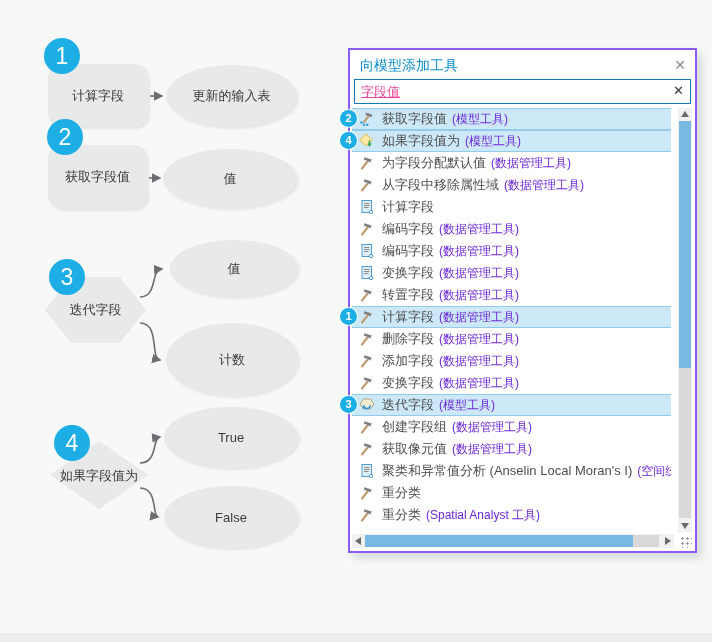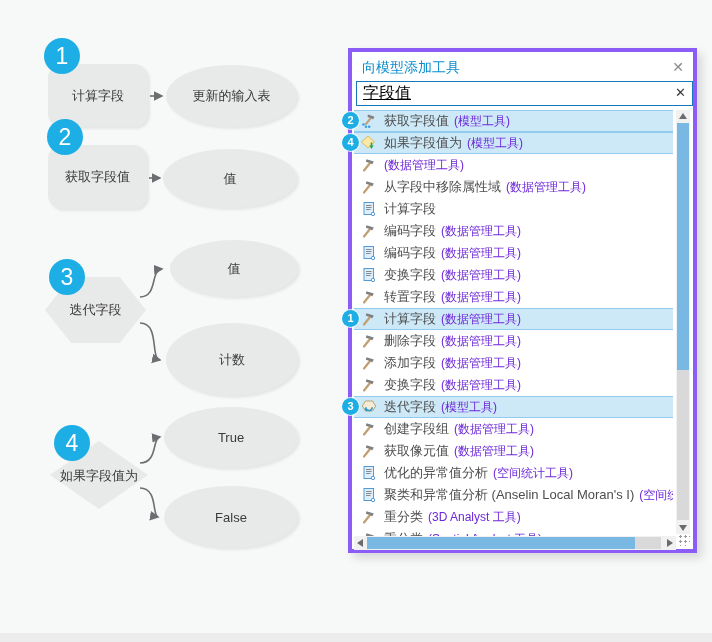--- a/index.html
+++ b/index.html
@@ -21,31 +21,31 @@
   .shape-rect{border-radius:14px;box-shadow:2px 2px 3px rgba(0,0,0,.08);}
   .shape-ellipse{border-radius:50%;box-shadow:2px 2px 3px rgba(0,0,0,.08);}
   .shape-hex{clip-path:polygon(26% 0,74% 0,100% 50%,74% 100%,26% 100%,0 50%);filter:drop-shadow(2px 2px 2px rgba(0,0,0,.10));}
   .shape-diamond{clip-path:polygon(50% 0,100% 50%,50% 100%,0 50%);filter:drop-shadow(2px 2px 2px rgba(0,0,0,.10));}
   .diamond-label{position:absolute;z-index:3;font-size:13px;color:#3b3b3b;}
   #connector-layer{position:absolute;left:0;top:0;width:348px;height:642px;z-index:4;pointer-events:none;}
 
   
   .panel{
     position:absolute;left:348px;top:48px;width:349px;height:505px;box-sizing:border-box;
-    background:#fff;border:4px solid #8b5cf6;box-shadow:5px 5px 9px rgba(0,0,0,.13);z-index:6;
+    background:#fff;border:2px solid #8b5cf6;box-shadow:5px 5px 9px rgba(0,0,0,.13);z-index:6;
   }
   .panel-title{position:absolute;left:10px;top:7px;font-size:14px;color:#0d8ecd;}
   .panel-close{position:absolute;right:9px;top:7px;font-size:14px;color:#8a8a8a;cursor:pointer;}
   .searchbox{
     position:absolute;left:4px;top:29px;width:337px;height:25px;box-sizing:border-box;
     border:1px solid #1578ba;background:#fff;
   }
   .searchbox input{
     position:absolute;left:0;top:0;width:315px;height:23px;border:none;outline:none;
-    font-size:16px;color:#000000;padding:0 0 0 6px;background:transparent;
+    font-size:13px;color:#ec4899;padding:0 0 0 6px;background:transparent;
     font-family:"Liberation Sans","DejaVu Sans",sans-serif;
     text-decoration:underline;
   }
   .search-clear{position:absolute;right:6px;top:3px;font-size:13px;color:#3a3a3a;cursor:pointer;}
 
   .tool-list{position:absolute;left:2px;top:58px;width:319px;height:426px;overflow:hidden;}
   .tool-row{
     height:22px;line-height:22px;white-space:nowrap;overflow:hidden;
     display:flex;align-items:center;box-sizing:border-box;padding-left:7px;
   }
@@ -152,20 +152,21 @@
         <span class="tlabel">如果字段值为</span>
         <span class="tcat">(模型工具)</span>
       </div>
       <div class="tool-row">
         <span class="ticon">
           <svg width="16" height="16" viewBox="0 0 16 16">
             <path d="M3 13.5 L9 6" stroke="#c09e72" stroke-width="2.2" stroke-linecap="round"></path>
             <path d="M5.5 2.2 L12.8 4.6 L11.2 7.6 L9.2 6 L7.2 5.6 L4.8 4.8 Z" fill="#808083"></path>
           </svg>
         </span>
+        <span class="tlabel">为字段分配默认值</span>
         <span class="tcat">(数据管理工具)</span>
       </div>
       <div class="tool-row">
         <span class="ticon">
           <svg width="16" height="16" viewBox="0 0 16 16">
             <path d="M3 13.5 L9 6" stroke="#c09e72" stroke-width="2.2" stroke-linecap="round"></path>
             <path d="M5.5 2.2 L12.8 4.6 L11.2 7.6 L9.2 6 L7.2 5.6 L4.8 4.8 Z" fill="#808083"></path>
           </svg>
         </span>
         <span class="tlabel">从字段中移除属性域</span>
@@ -295,43 +296,31 @@
         <span class="tcat">(数据管理工具)</span>
       </div>
       <div class="tool-row">
         <span class="ticon">
           <svg width="16" height="16" viewBox="0 0 16 16">
             <rect x="3" y="1.5" width="9.5" height="12" fill="#ddeefc" stroke="#549bd5"></rect>
             <path d="M5 4.5 h5.5 M5 6.5 h5.5 M5 8.5 h4.5" stroke="#8a8a8a" stroke-width="1"></path>
             <circle cx="12" cy="13" r="1.7" fill="#fff" stroke="#549bd5"></circle>
           </svg>
         </span>
-        <span class="tlabel">优化的异常值分析</span>
-        <span class="tcat">(空间统计工具)</span>
-      </div>
-      <div class="tool-row">
-        <span class="ticon">
-          <svg width="16" height="16" viewBox="0 0 16 16">
-            <rect x="3" y="1.5" width="9.5" height="12" fill="#ddeefc" stroke="#549bd5"></rect>
-            <path d="M5 4.5 h5.5 M5 6.5 h5.5 M5 8.5 h4.5" stroke="#8a8a8a" stroke-width="1"></path>
-            <circle cx="12" cy="13" r="1.7" fill="#fff" stroke="#549bd5"></circle>
-          </svg>
-        </span>
         <span class="tlabel">聚类和异常值分析 (Anselin Local Moran's I)</span>
         <span class="tcat">(空间统计工具)</span>
       </div>
       <div class="tool-row">
         <span class="ticon">
           <svg width="16" height="16" viewBox="0 0 16 16">
             <path d="M3 13.5 L9 6" stroke="#c09e72" stroke-width="2.2" stroke-linecap="round"></path>
             <path d="M5.5 2.2 L12.8 4.6 L11.2 7.6 L9.2 6 L7.2 5.6 L4.8 4.8 Z" fill="#808083"></path>
           </svg>
         </span>
         <span class="tlabel">重分类</span>
-        <span class="tcat">(3D Analyst 工具)</span>
       </div>
       <div class="tool-row">
         <span class="ticon">
           <svg width="16" height="16" viewBox="0 0 16 16">
             <path d="M3 13.5 L9 6" stroke="#c09e72" stroke-width="2.2" stroke-linecap="round"></path>
             <path d="M5.5 2.2 L12.8 4.6 L11.2 7.6 L9.2 6 L7.2 5.6 L4.8 4.8 Z" fill="#808083"></path>
           </svg>
         </span>
         <span class="tlabel">重分类</span>
         <span class="tcat">(Spatial Analyst 工具)</span>

